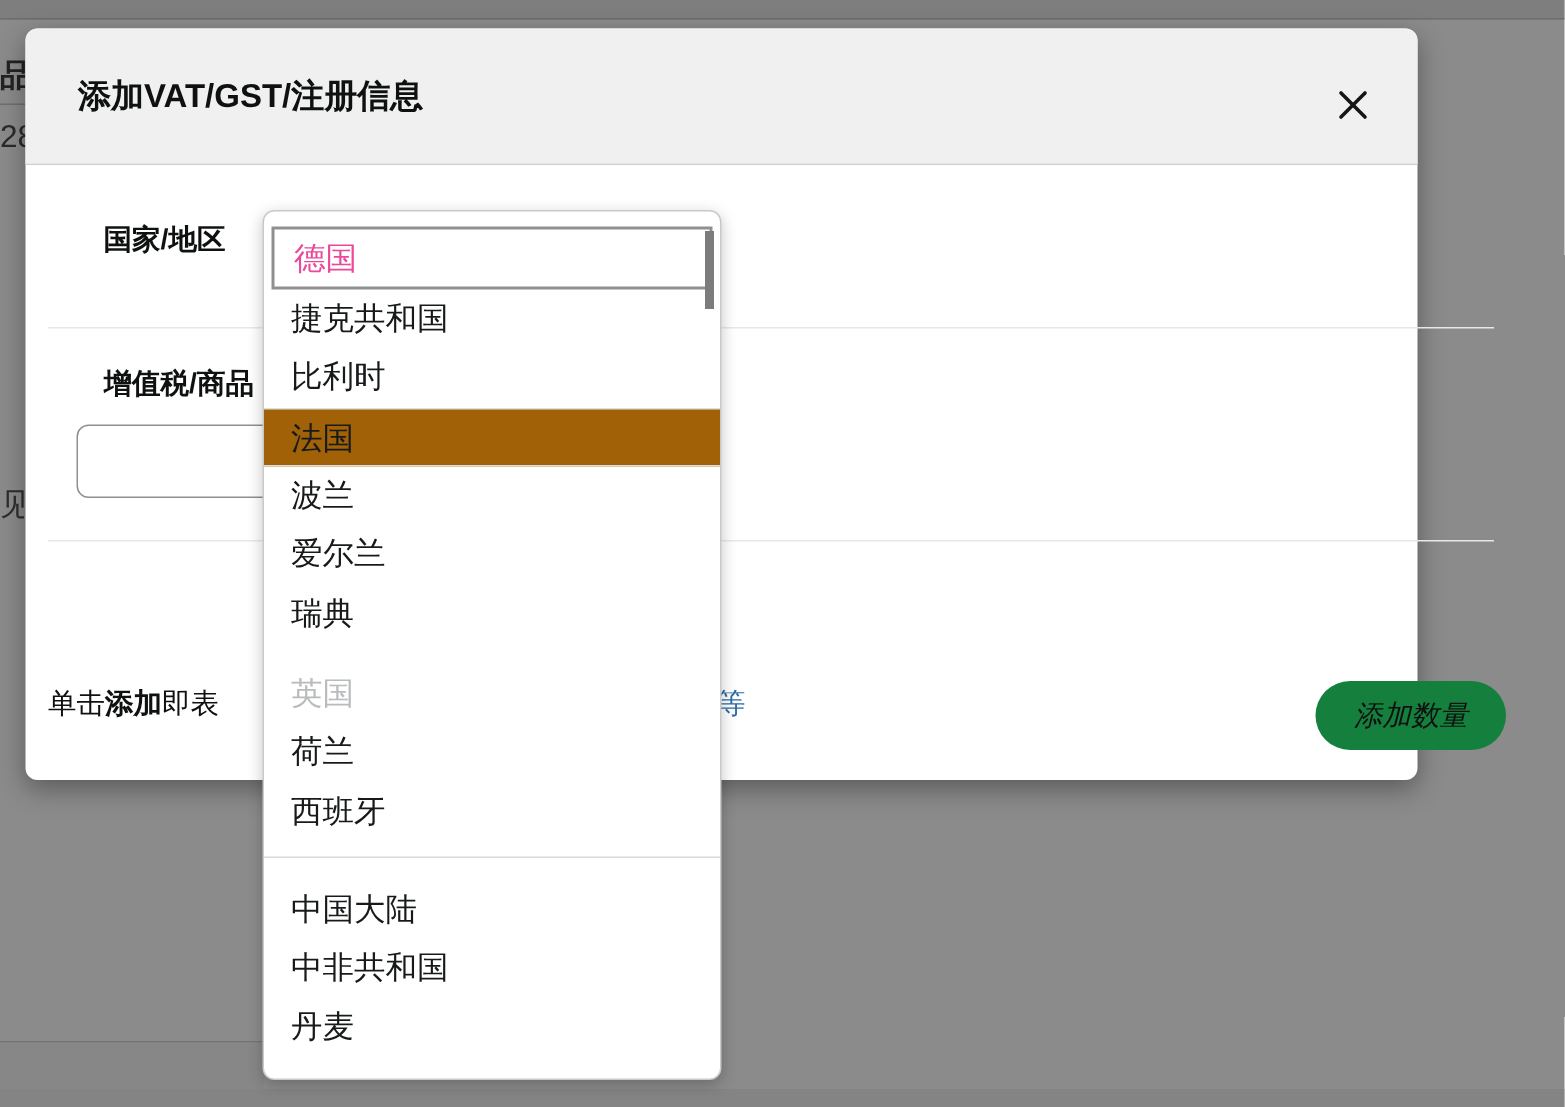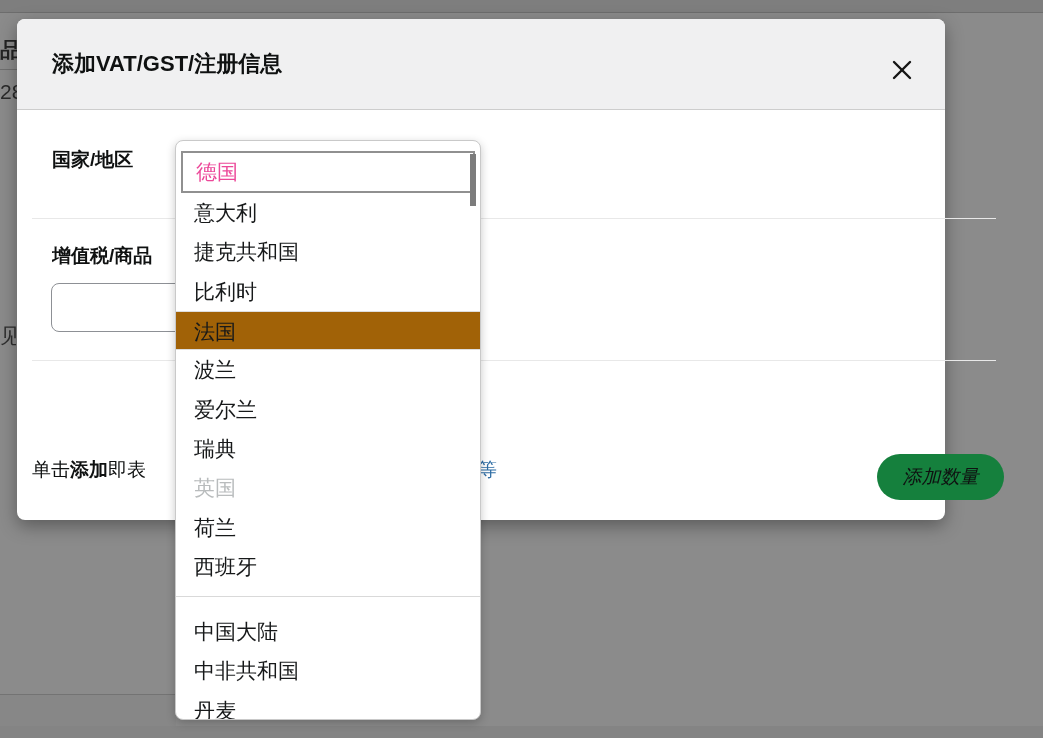--- a/index.html
+++ b/index.html
@@ -25,21 +25,21 @@
   
   .modal { position:absolute; left:17px; top:19px; width:928px; height:501px;
     background:#ffffff; border-radius:8px; box-shadow:0 6px 18px rgba(0,0,0,.35); z-index:10; }
   .modal-header { position:absolute; left:0; top:0; width:100%; height:91px;
     background:#f0f0f1; border-bottom:1px solid #cdcdcd; border-radius:8px 8px 0 0;
     display:flex; align-items:center; padding:0 35px; }
   .modal-title { font-size:22px; font-weight:700; color:#0f1111; }
   .close-btn { position:absolute; right:28px; top:36px; width:30px; height:30px;
     display:flex; align-items:center; justify-content:center; cursor:pointer; }
 
-  .field-label { position:absolute; font-size:19px; font-weight:700; color:#0f1111; white-space:nowrap; }
+  .field-label { position:absolute; font-size:19px; font-weight:700; color:#0f1111; white-space:nowrap;margin-left:17px; }
   .label-country { left:35px; top:128px; }
   .label-vat { left:35px; top:224px; overflow:hidden; width:145px; }
   .divider { position:absolute; left:15px; width:964px; height:1px; background:#e8e8e8; }
   .divider-1 { top:199px; }
   .divider-2 { top:341px; }
   .vat-input { position:absolute; left:34px; top:264px; width:420px; height:49px;
     border:1px solid #8d9095; border-radius:8px; background:#fff; font-size:19px;
     padding:0 14px; color:#0f1111; outline:none; }
 
   .footer-text { position:absolute; left:15px; top:437px; font-size:19px; color:#0f1111;
@@ -61,21 +61,21 @@
     box-shadow:0 3px 10px rgba(0,0,0,.22); overflow:hidden; z-index:40; }
   .select-box { position:absolute; left:5px; top:10px; width:294px; height:42px;
     border:2px solid #909090; display:flex; align-items:center; padding-left:13px;
     font-size:21px; color:#ec4899; background:#fff; }
   .scroll-thumb { position:absolute; left:294px; top:13px; width:6px; height:52px;
     background:#7c7c7c; z-index:5; cursor:pointer; }
   .opt-list { position:absolute; left:0; top:52px; width:100%; }
   .opt { height:39.33px; line-height:39.33px; padding-left:18px; font-size:21px;
     color:#17191a; white-space:nowrap; cursor:pointer; }
   .opt.highlighted { background:#a16207; border-top:1px solid #dedede; border-bottom:1px solid #dedede; }
-  .opt.disabled { color:#b9bcbd; cursor:default; }
+  .opt.disabled { color:#b9bcbd; cursor:default;margin-top:14px; }
   .opt-divider { height:25.6px; position:relative; }
   .opt-divider .line { position:absolute; left:0; top:10px; width:100%; height:1px; background:#d9d9d9; }
 </style>
 </head>
 <body>
 
 <div class="bg-topbar"></div>
 <div class="bg-frag bg-frag-products">品种</div>
 <div class="bg-line-1"></div>
 <div class="bg-frag bg-frag-number">28</div>
@@ -105,21 +105,20 @@
   <div class="footer-text"><span>单击</span><b>添加</b><span>即表</span></div>
   <a class="footer-link" href="#">等</a>
 
   <div class="btn btn-submit">添加数量</div>
 </div>
 
 <div class="dropdown">
   <div class="select-box">德国</div>
   <div class="scroll-thumb"></div>
   <div class="opt-list">
-      <div class="opt">意大利</div>
       <div class="opt">捷克共和国</div>
       <div class="opt">比利时</div>
       <div class="opt highlighted">法国</div>
       <div class="opt">波兰</div>
       <div class="opt">爱尔兰</div>
       <div class="opt">瑞典</div>
       <div class="opt disabled">英国</div>
       <div class="opt">荷兰</div>
       <div class="opt">西班牙</div>
       <div class="opt-divider">

